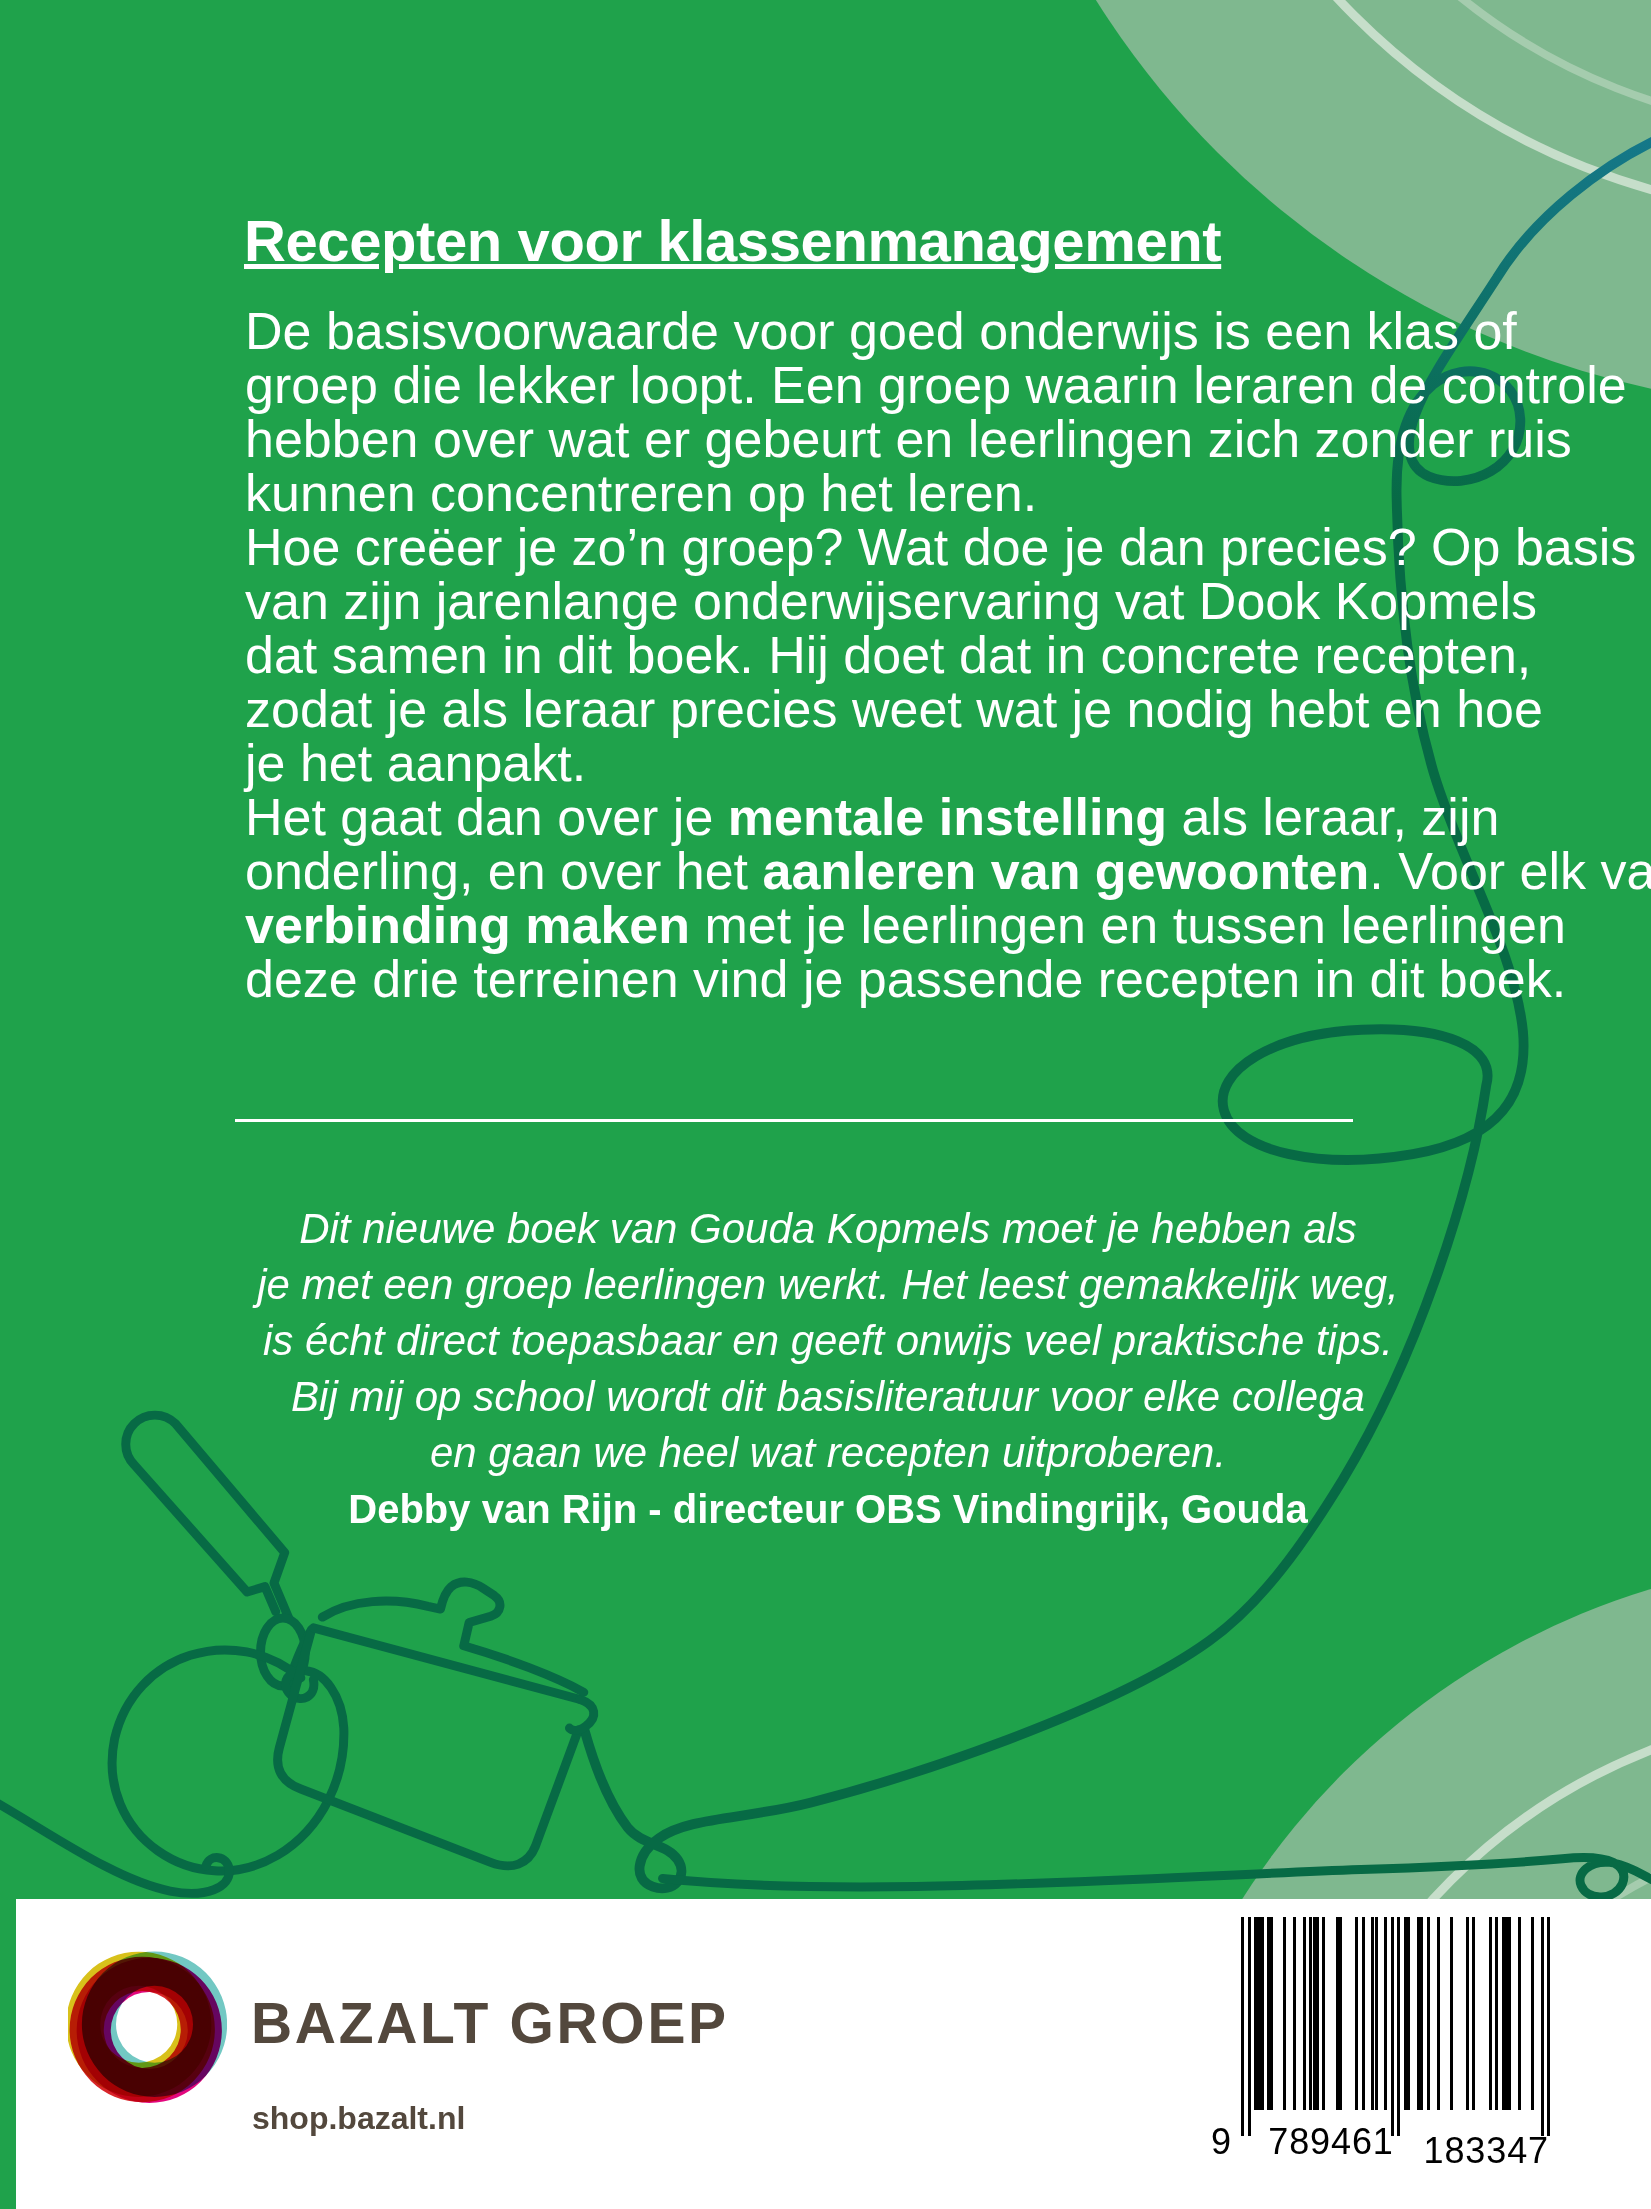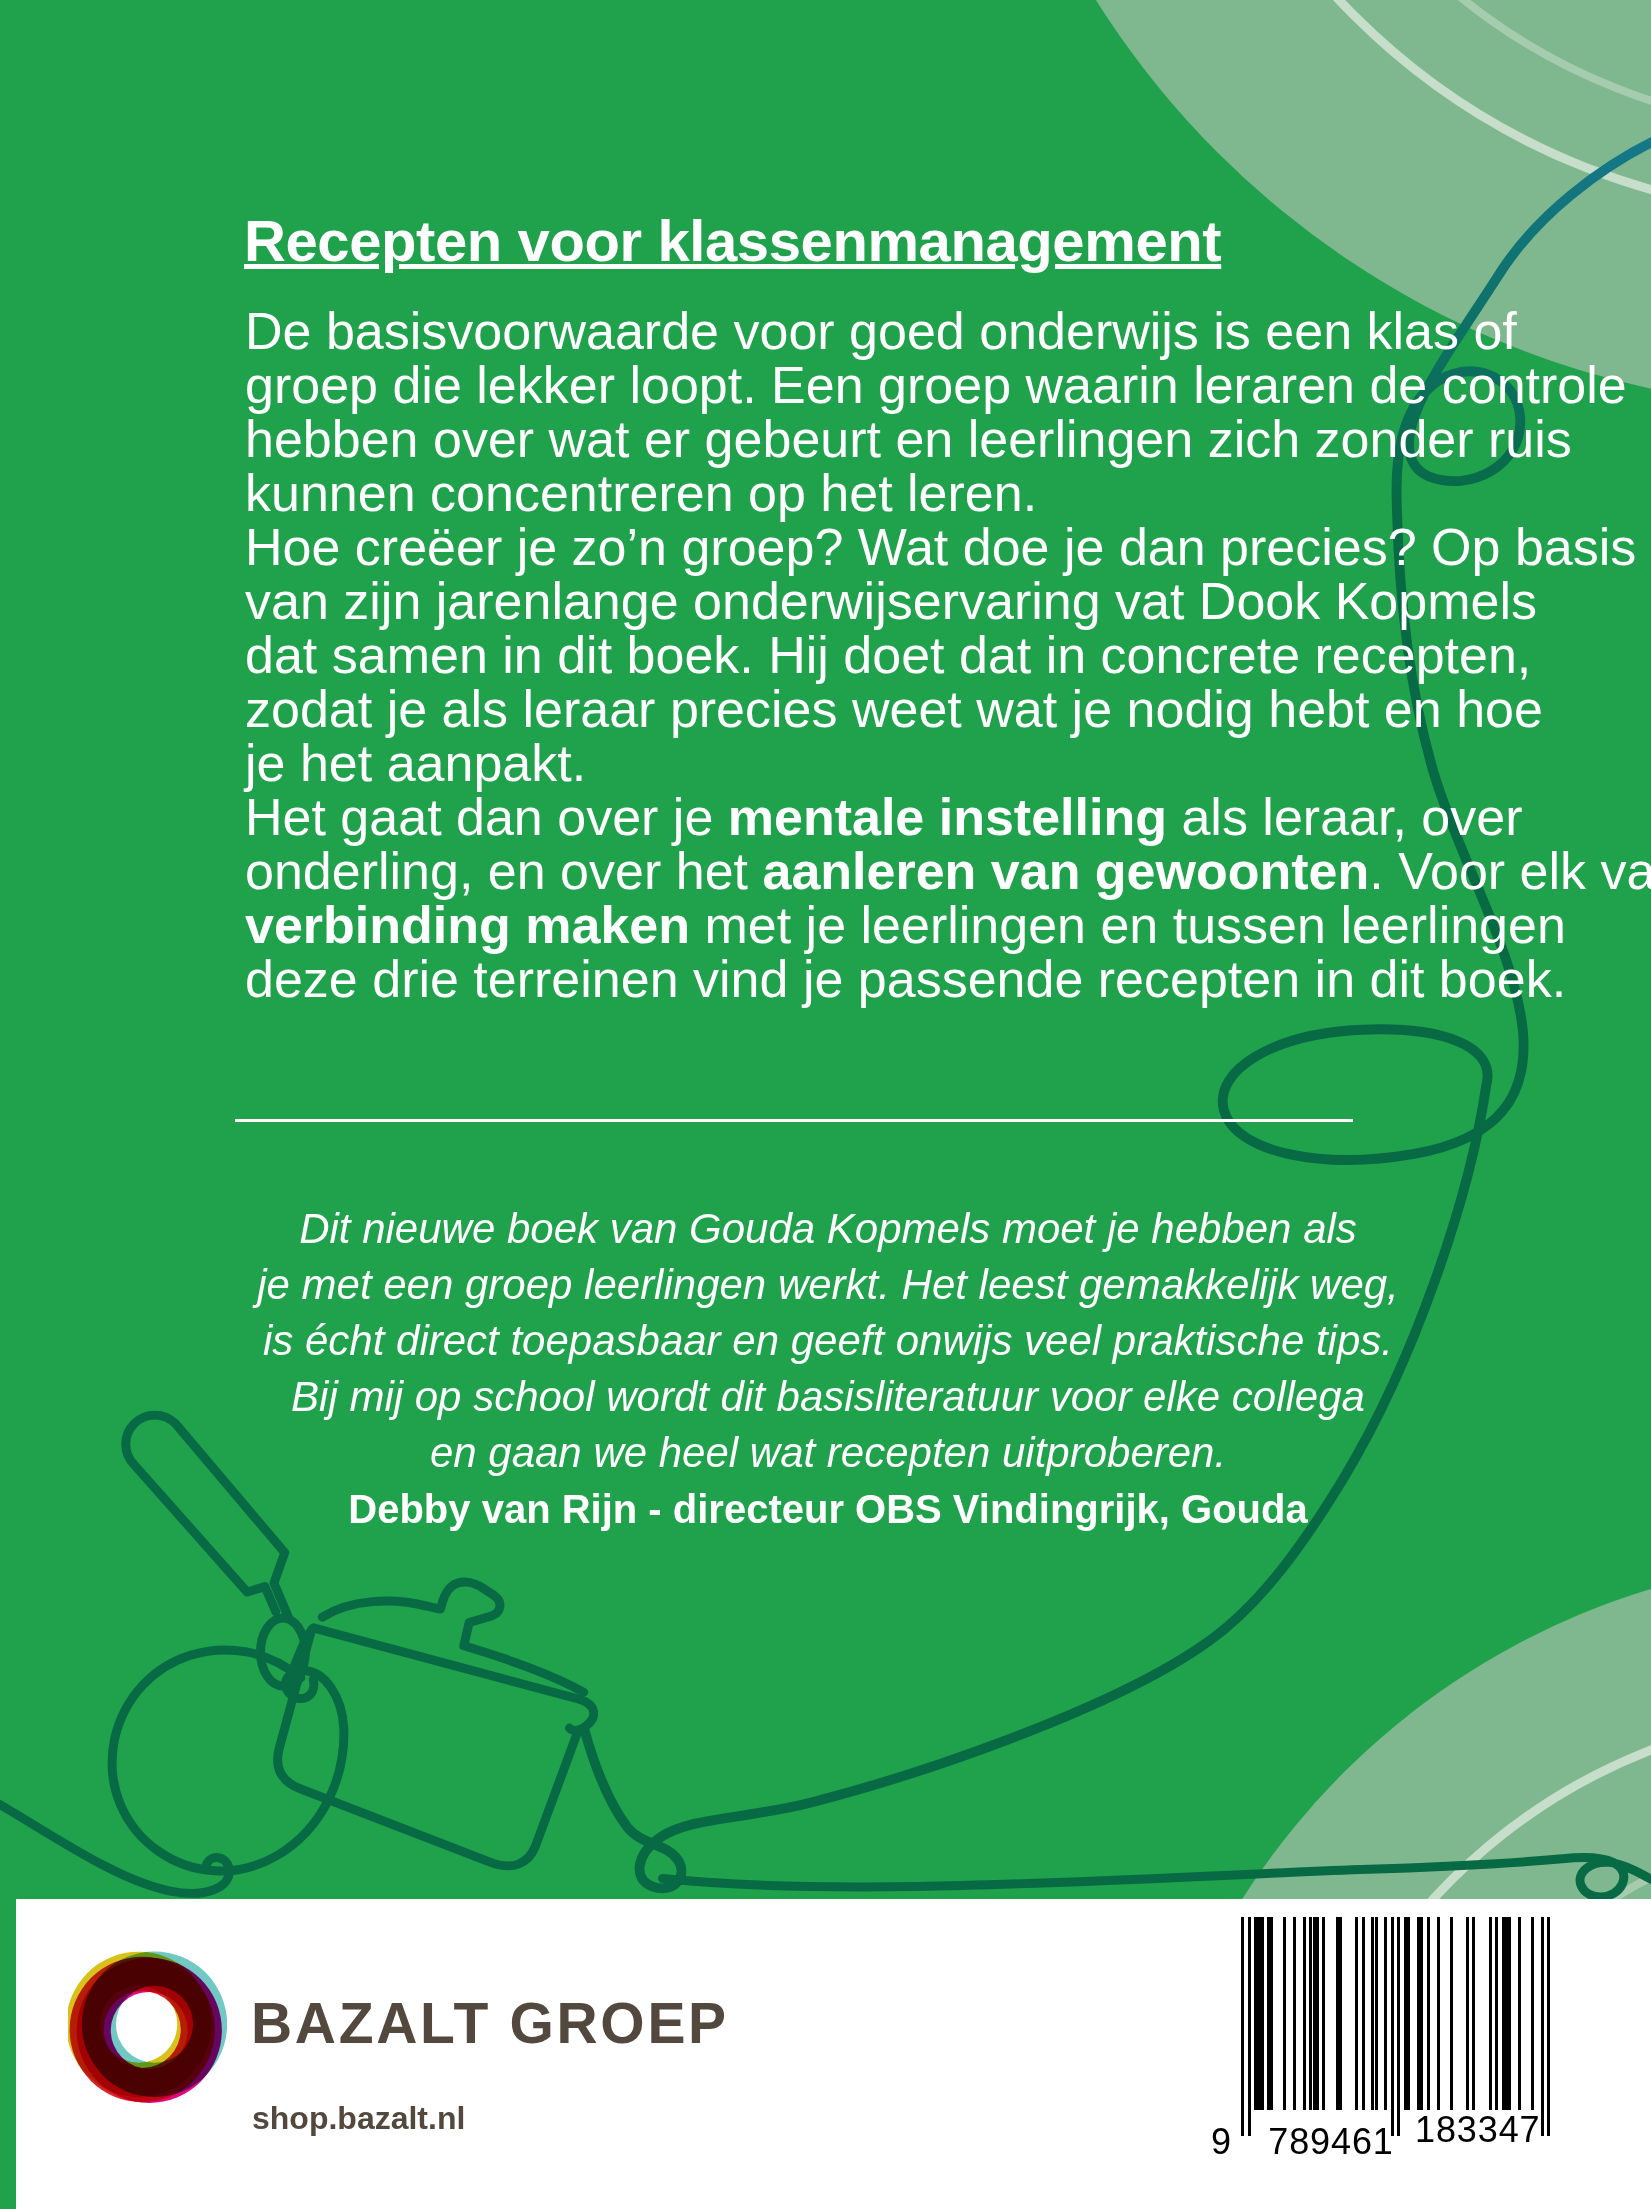--- a/index.html
+++ b/index.html
@@ -54,21 +54,21 @@
     font-size:32px; font-weight:bold; color:var(--brand-text); white-space:nowrap;
   }
   .barcode{position:absolute; left:1225px; top:18px; width:315px; height:260px;}
   .barcode .bar{position:absolute; top:0; background:#000;}
   .bc-digit{
     position:absolute; font-size:36px; color:#000;
     font-family:"Liberation Sans", sans-serif; letter-spacing:0.9px;
   }
   .bc-first{left:-30px; top:204px;}
   .bc-g1{left:23px; top:204px; width:134px; text-align:center;}
-  .bc-g2{left:174px; top:192px; width:134px; text-align:left;}
+  .bc-g2{left:174px; top:213px; width:134px; text-align:right;}
 </style>
 </head>
 <body>
 
 <div class="page">
 
   <svg class="decor" width="1651" height="2209" viewBox="0 0 1844 2467">
     <defs>
       <linearGradient id="swirl-grad" x1="0" y1="120" x2="0" y2="560" gradientUnits="userSpaceOnUse">
         <stop offset="0" stop-color="#16798F"></stop>
@@ -155,21 +155,21 @@
   <div class="body-text">
       <div class="line"><span>De basisvoorwaarde voor goed onderwijs is een klas of</span></div>
       <div class="line"><span>groep die lekker loopt. Een groep waarin leraren de controle</span></div>
       <div class="line"><span>hebben over wat er gebeurt en leerlingen zich zonder ruis</span></div>
       <div class="line"><span>kunnen concentreren op het leren.</span></div>
       <div class="line"><span>Hoe creëer je zo’n groep? Wat doe je dan precies? Op basis</span></div>
       <div class="line"><span>van zijn jarenlange onderwijservaring vat Dook Kopmels</span></div>
       <div class="line"><span>dat samen in dit boek. Hij doet dat in concrete recepten,</span></div>
       <div class="line"><span>zodat je als leraar precies weet wat je nodig hebt en hoe</span></div>
       <div class="line"><span>je het aanpakt.</span></div>
-      <div class="line"><span>Het gaat dan over je </span><span class="seg-b">mentale instelling</span><span> als leraar, over</span></div>
+      <div class="line"><span>Het gaat dan over je </span><span class="seg-b">mentale instelling</span><span> als leraar, zijn</span></div>
       <div class="line"><span>onderling, en over het </span><span class="seg-b">aanleren van gewoonten</span><span>. Voor elk van</span></div>
       <div class="line"><span class="seg-b">verbinding maken</span><span> met je leerlingen en tussen leerlingen</span></div>
       <div class="line"><span>deze drie terreinen vind je passende recepten in dit boek.</span></div>
     </div>
 
   <div class="divider"></div>
 
   <div class="quote">
     <div id="quote-lines">
         <div class="q-line">Dit nieuwe boek van Gouda Kopmels moet je hebben als</div>

